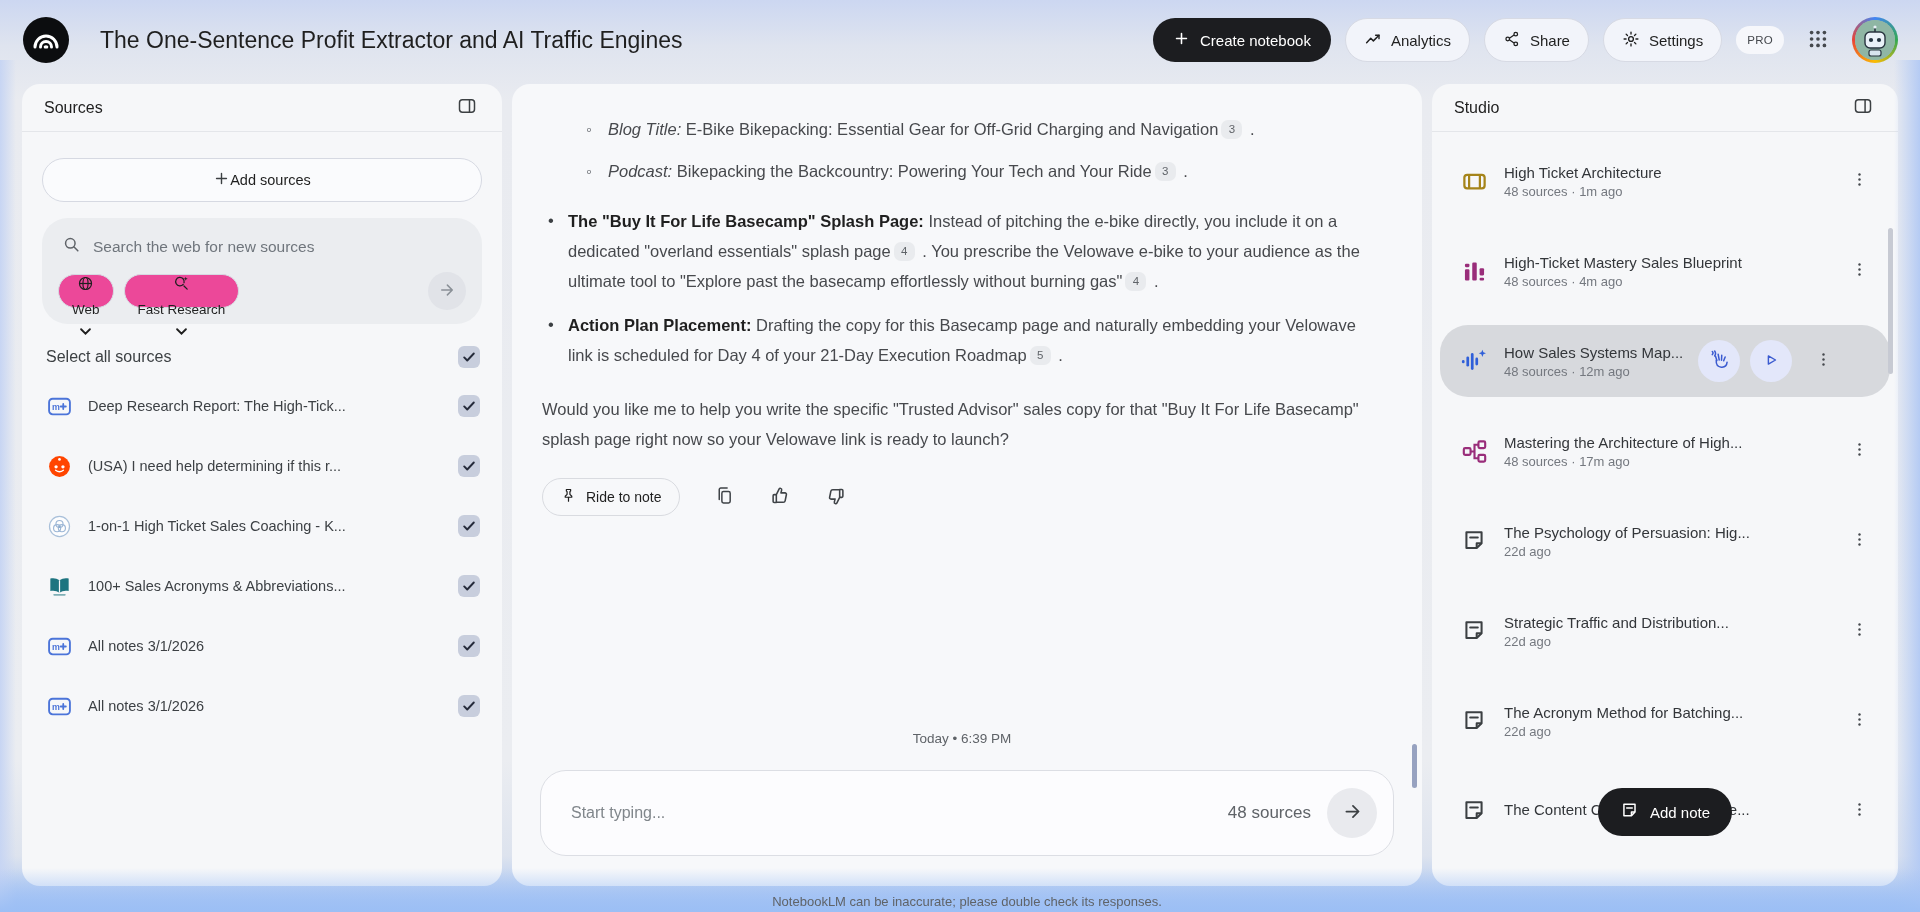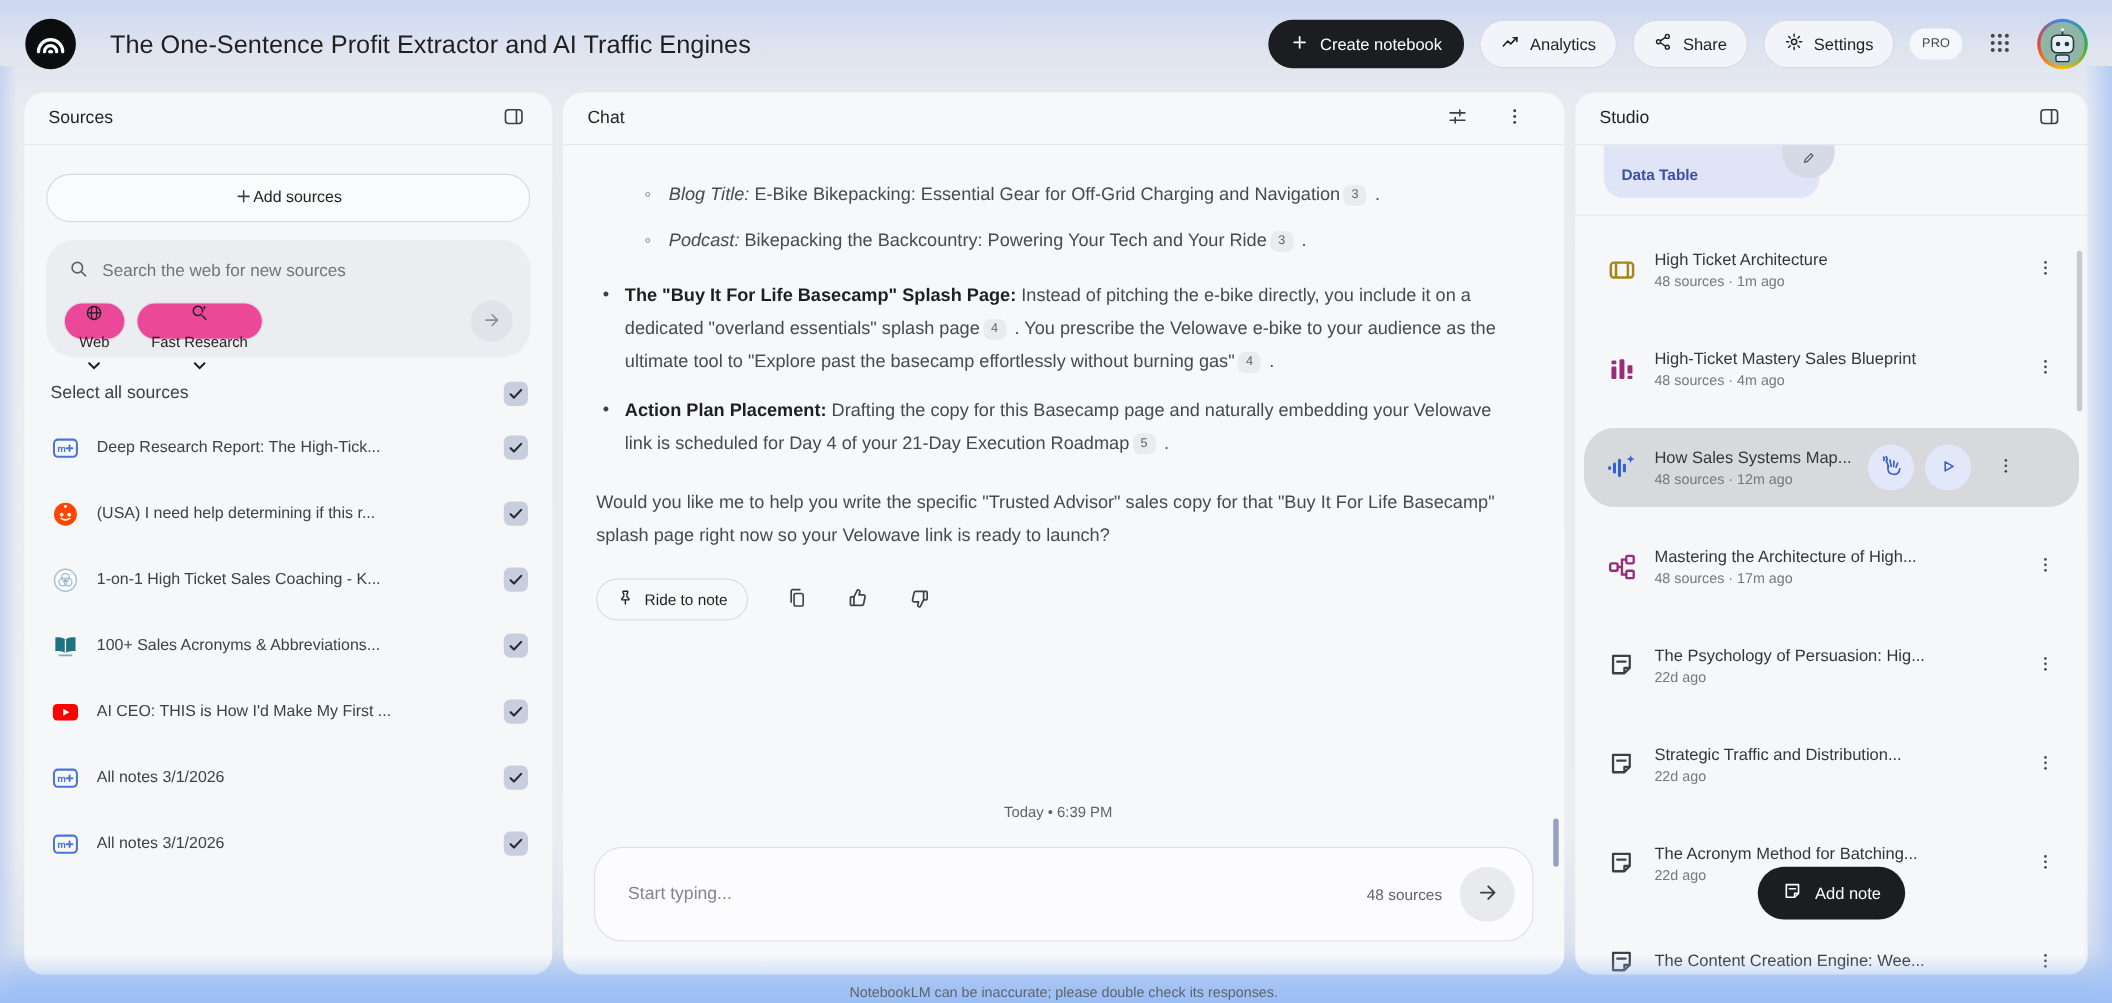--- a/index.html
+++ b/index.html
@@ -62,21 +62,21 @@
   .bold{font-weight:700;color:#1f1f1f;}
   .cite{display:inline-flex;align-items:center;justify-content:center;min-width:21px;height:19px;padding:0 6px;border-radius:7px;background:#e9ebee;font-size:11.5px;color:#5f6368;vertical-align:2px;margin:0 3px;cursor:pointer;}
   .closing{margin-top:10px;}
   .actions-row{display:flex;align-items:center;gap:34px;margin-top:24px;}
   .save-note{display:inline-flex;align-items:center;gap:9px;height:38px;padding:0 17px;border-radius:20px;border:1px solid #d9dbe0;background:transparent;font-size:14px;color:#1f1f1f;cursor:pointer;}
   .act-ico{border:none;background:transparent;cursor:pointer;display:flex;align-items:center;}
   .timestamp{margin-top:auto;text-align:center;font-size:13.5px;color:#5f6368;padding-bottom:16px;}
   .chat-input{flex:0 0 auto;margin:0 28px 30px;height:86px;border:1px solid #dcdee4;border-radius:26px;background:#fcfcfe;display:flex;align-items:center;padding:0 16px 0 30px;}
   .chat-input input{flex:1;border:none;background:transparent;outline:none;font-size:16px;color:#3c4043;font-family:inherit;}
   .chat-input input::placeholder{color:#80868b;}
-  .src-count{font-size:14px;color:#5f6368;margin-right:16px;white-space:nowrap;}
+  .src-count{font-size:17px;color:#5f6368;margin-right:16px;white-space:nowrap;}
   .send-btn{width:50px;height:50px;border-radius:50%;border:none;background:#e9eaee;display:flex;align-items:center;justify-content:center;cursor:pointer;}
   .chat-sb{position:absolute;right:5px;top:660px;width:5px;height:44px;border-radius:3px;background:#97a2c0;cursor:pointer;}
 
   
   .studio-panel{left:1432px;width:466px;}
   .chip-area{height:64px;position:relative;overflow:hidden;flex:0 0 auto;border-bottom:1px solid #e4e6ea;}
   .data-chip{position:absolute;top:-16px;left:26px;width:196px;height:64px;border-radius:18px;background:#dfe4f6;display:flex;align-items:flex-end;padding:0 16px 13px;font-size:14px;font-weight:700;color:#3c4ea5;cursor:pointer;}
   .chip-edit{position:absolute;top:-18px;left:188px;width:48px;height:48px;border-radius:50%;border:none;background:#d6dae7;cursor:pointer;display:flex;align-items:flex-end;justify-content:center;padding-bottom:8px;}
   .studio-list{flex:1;overflow:hidden;padding:4px 8px 0;position:relative;}
   .srow{display:flex;align-items:center;gap:16px;height:90px;padding:0 16px 0 20px;cursor:pointer;}
@@ -298,25 +298,26 @@
       <span class="s-title">100+ Sales Acronyms &amp; Abbreviations...</span>
       <span class="checkbox">
           <svg width="14" height="14" viewBox="0 0 16 16">
             <path d="M2.5 8.5l3.5 3.5 7.5-8" fill="none" stroke="#252b3a" stroke-width="2.2" stroke-linecap="round" stroke-linejoin="round"></path>
           </svg>
         </span>
     </div>
     <div class="source-row">
       <span class="s-ico">
           <svg width="25" height="25" viewBox="0 0 24 24">
-            <rect x="1" y="4.8" width="22" height="14.4" rx="4" fill="#ff0000"></rect>
-            <path d="M10 9l5.4 3L10 15z" fill="#fff"></path>
-          </svg>
-        </span>
-      <span class="s-title">AI CEO: THIS is How I'd Make My First ...</span>
+            <rect x="2" y="4.5" width="20" height="15" rx="3.5" fill="none" stroke="#4b74d9" stroke-width="1.8"></rect>
+            <text x="8.7" y="15" font-size="8.5" font-weight="bold" fill="#4b74d9" text-anchor="middle" font-family="Liberation Sans, sans-serif">m</text>
+            <path d="M15.6 9.5v5M13.1 12h5" stroke="#4b74d9" stroke-width="1.7" stroke-linecap="round"></path>
+          </svg>
+        </span>
+      <span class="s-title">All notes 3/1/2026</span>
       <span class="checkbox">
           <svg width="14" height="14" viewBox="0 0 16 16">
             <path d="M2.5 8.5l3.5 3.5 7.5-8" fill="none" stroke="#252b3a" stroke-width="2.2" stroke-linecap="round" stroke-linejoin="round"></path>
           </svg>
         </span>
     </div>
     <div class="source-row">
       <span class="s-ico">
           <svg width="25" height="25" viewBox="0 0 24 24">
             <rect x="2" y="4.5" width="20" height="15" rx="3.5" fill="none" stroke="#4b74d9" stroke-width="1.8"></rect>
@@ -324,56 +325,24 @@
             <path d="M15.6 9.5v5M13.1 12h5" stroke="#4b74d9" stroke-width="1.7" stroke-linecap="round"></path>
           </svg>
         </span>
       <span class="s-title">All notes 3/1/2026</span>
       <span class="checkbox">
           <svg width="14" height="14" viewBox="0 0 16 16">
             <path d="M2.5 8.5l3.5 3.5 7.5-8" fill="none" stroke="#252b3a" stroke-width="2.2" stroke-linecap="round" stroke-linejoin="round"></path>
           </svg>
         </span>
     </div>
-    <div class="source-row">
-      <span class="s-ico">
-          <svg width="25" height="25" viewBox="0 0 24 24">
-            <rect x="2" y="4.5" width="20" height="15" rx="3.5" fill="none" stroke="#4b74d9" stroke-width="1.8"></rect>
-            <text x="8.7" y="15" font-size="8.5" font-weight="bold" fill="#4b74d9" text-anchor="middle" font-family="Liberation Sans, sans-serif">m</text>
-            <path d="M15.6 9.5v5M13.1 12h5" stroke="#4b74d9" stroke-width="1.7" stroke-linecap="round"></path>
-          </svg>
-        </span>
-      <span class="s-title">All notes 3/1/2026</span>
-      <span class="checkbox">
-          <svg width="14" height="14" viewBox="0 0 16 16">
-            <path d="M2.5 8.5l3.5 3.5 7.5-8" fill="none" stroke="#252b3a" stroke-width="2.2" stroke-linecap="round" stroke-linejoin="round"></path>
-          </svg>
-        </span>
-    </div>
   </div>
 </aside>
 
 <section class="panel chat-panel">
-  <div class="panel-header">
-    <span class="panel-title">Chat</span>
-    <div class="chat-hdr-icons">
-      <button class="icon-btn">
-        <span><svg width="20" height="20" viewBox="0 0 24 24" fill="none" stroke="#3c4043" stroke-width="1.8" stroke-linecap="round">
-              <path d="M4 8h16M4 16h16M14.5 5v6M9.5 13v6"></path>
-            </svg></span>
-      </button>
-      <button class="icon-btn">
-        <span><svg width="18" height="18" viewBox="0 0 24 24" fill="#3c4043">
-              <circle cx="12" cy="5" r="1.8"></circle>
-              <circle cx="12" cy="12" r="1.8"></circle>
-              <circle cx="12" cy="19" r="1.8"></circle>
-            </svg></span>
-      </button>
-    </div>
-  </div>
   <div class="chat-scroll">
     <div class="sub-li">
       <span class="ital">Blog Title:</span><span> E-Bike Bikepacking: Essential Gear for Off-Grid Charging and Navigation</span><span class="cite">3</span><span> .</span>
     </div>
     <div class="sub-li">
       <span class="ital">Podcast:</span><span> Bikepacking the Backcountry: Powering Your Tech and Your Ride</span><span class="cite">3</span><span> .</span>
     </div>
     <div class="main-li" style="margin-top:8px">
       <span class="bold">The "Buy It For Life Basecamp" Splash Page:</span><span> Instead of pitching the e-bike directly, you include it on a dedicated "overland essentials" splash page</span><span class="cite">4</span><span> . You prescribe the Velowave e-bike to your audience as the ultimate tool to "Explore past the basecamp effortlessly without burning gas"</span><span class="cite">4</span><span> .</span>
     </div>
@@ -422,30 +391,20 @@
   <div class="chat-sb"></div>
 </section>
 
 <aside class="panel studio-panel">
   <div class="panel-header">
     <span class="panel-title">Studio</span>
     <button class="icon-btn">
       <span><svg width="20" height="20" viewBox="0 0 24 24" fill="none" stroke="#3c4043" stroke-width="1.8">
             <rect x="3" y="4.5" width="18" height="15" rx="3.5"></rect>
             <path d="M14.5 4.5v15"></path>
-          </svg></span>
-    </button>
-  </div>
-  <div class="chip-area">
-    <div class="data-chip">
-      <span>Data Table</span>
-    </div>
-    <button class="chip-edit">
-      <span><svg width="14" height="14" viewBox="0 0 24 24" fill="none" stroke="#4a4f58" stroke-width="1.8" stroke-linecap="round">
-            <path d="M6 18l1-4 9-9 3 3-9 9z"></path>
           </svg></span>
     </button>
   </div>
   <div class="studio-list">
     <div class="srow">
       <span class="st-ico">
           <svg width="27" height="27" viewBox="0 0 24 24" fill="none" stroke="#a5841a" stroke-width="2">
             <rect x="3" y="6" width="18" height="12" rx="2.5"></rect>
             <path d="M7.2 6v12M16.8 6v12"></path>
           </svg>

